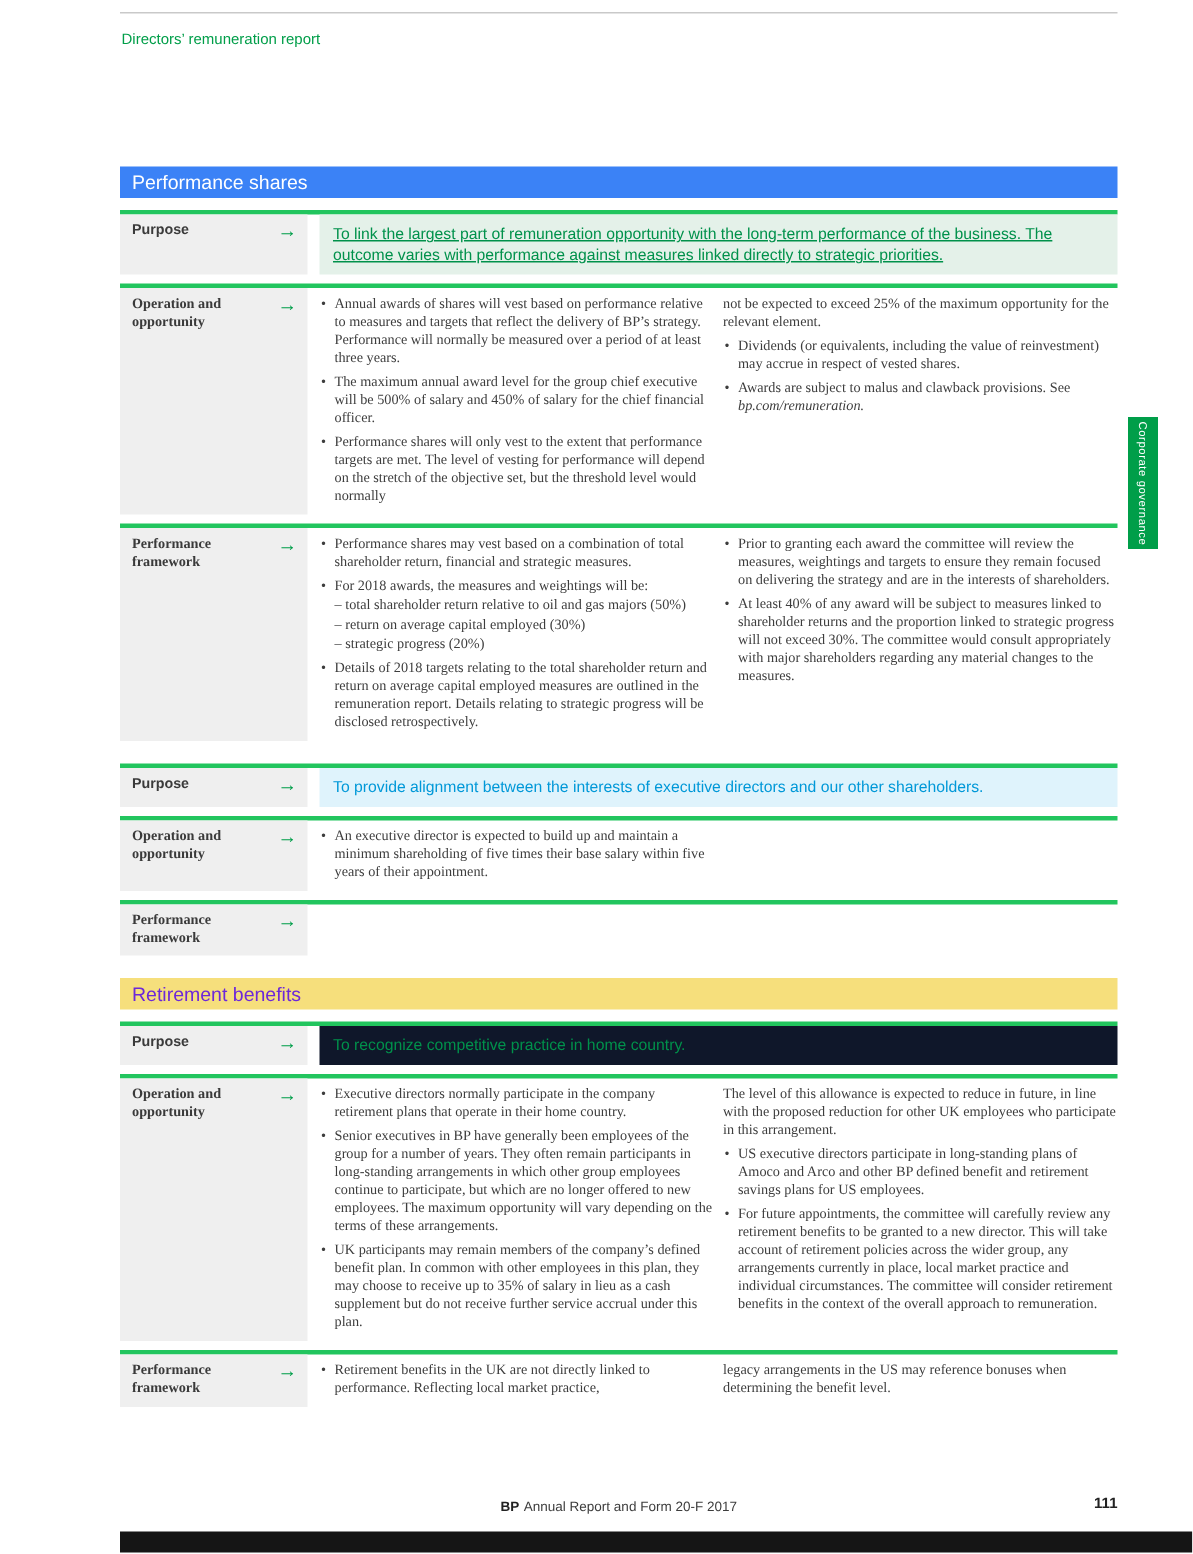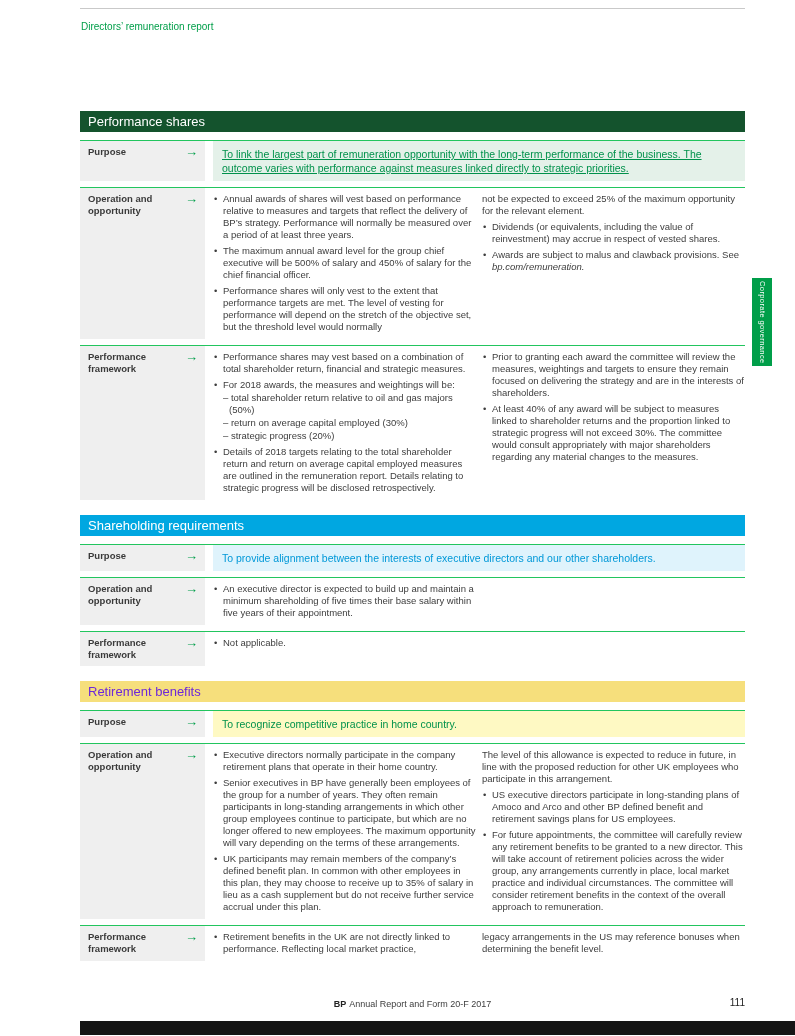--- a/index.html
+++ b/index.html
@@ -11,53 +11,53 @@
     font-family: "Liberation Sans", "DejaVu Sans", sans-serif;
     color: #3d3d3d;
     overflow: hidden;
   }
   .top-rule { position:absolute; left:80px; top:8px; width:665px; height:1px; background:#c9c9c9; }
   .report-title { position:absolute; left:81px; top:21px; font-size:10px; color:#009E49; }
 
   .content { position:absolute; left:80px; top:111px; width:665px; }
   .section { margin-bottom:15px; }
   .banner { height:21px; line-height:21px; padding-left:8px; font-size:13px; color:#ffffff; margin-bottom:8px; }
-  .banner.green  { background:#14532d; }
+  .banner.green  { background:#3b82f6; }
   .banner.blue   { background:#00A7E1; }
   .banner.yellow { background:#F6DF7C; color:#6d28d9; }
 
-  .row { display:flex; gap:8px; border-top:1px solid #22c55e; }
-  .row + .row { margin-top:6px; }
+  .row { display:flex; gap:8px; border-top:3px solid #22c55e; }
+  .row + .row { margin-top:6px;font-family:Liberation Serif, serif; }
   .label-box {
     flex:0 0 125px; background:#efefef;
     padding:5px 7px 5px 8px;
     display:flex; justify-content:space-between; align-items:flex-start;
   }
   .label-text { font-weight:bold; font-size:9.5px; line-height:12px; color:#3a3a3a; max-width:82px; }
   .arrow { color:#009E49; font-size:13px; line-height:12px; }
 
   .row-content { flex:1; min-width:0; }
   .purpose-box { padding:6px 9px; font-size:10.5px; line-height:14px; }
   .purpose-box.green  { background:#E4F1E9; color:#00914B;text-decoration:underline; }
   .purpose-box.blue   { background:#DFF3FC; color:#0098D8; }
-  .purpose-box.yellow { background:#fef9c3; color:#00914B; }
+  .purpose-box.yellow { background:#0f172a; color:#00914B; }
 
   .cols { display:flex; gap:6px; padding:5px 0 6px 0; }
   .col { flex:1; min-width:0; font-size:9.5px; line-height:12px; }
   .para { position:relative; margin-bottom:4px; }
   .para:last-child { margin-bottom:0; }
   .bullet { padding-left:10px; }
   .bullet::before { content:"\2022"; position:absolute; left:1px; top:0; }
   .dash { padding-left:16px; text-indent:-6px; margin-bottom:1px; }
   .italic { font-style:italic; }
 
   .footer-center { position:absolute; top:999px; left:80px; width:665px; text-align:center; font-size:9px; color:#3d3d3d; }
   .footer-brand { font-weight:bold; color:#222; }
   .footer-title { margin-left:3px; }
-  .page-number { position:absolute; top:997px; right:50px; font-size:10px; font-weight:normal; color:#222;text-align:center; }
+  .page-number { position:absolute; top:997px; right:50px; font-size:10px; font-weight:bold; color:#222;text-align:center; }
   .bottom-bar { position:absolute; left:80px; right:0; top:1021px; height:14px; background:#151515; }
 
   .side-tab {
     position:absolute; left:752px; top:278px; width:20px; height:88px;
     background:#009E49; color:#ffffff;
     writing-mode:vertical-rl;
     font-size:7.5px; letter-spacing:0.4px;
     display:flex; align-items:center; justify-content:center;
   }
 </style>
@@ -123,21 +123,20 @@
             <div class="col">
               <p class="para bullet">Prior to granting each award the committee will review the measures, weightings and targets to ensure they remain focused on delivering the strategy and are in the interests of shareholders.</p>
               <p class="para bullet">At least 40% of any award will be subject to measures linked to shareholder returns and the proportion linked to strategic progress will not exceed 30%. The committee would consult appropriately with major shareholders regarding any material changes to the measures.</p>
             </div>
           </div>
         </div>
       </div>
     </section>
 
     <section class="section">
-      <div class="banner blue">Shareholding requirements</div>
 
       <div class="row">
         <div class="label-box">
           <span class="label-text">Purpose</span>
           <span class="arrow">→</span>
         </div>
         <div class="row-content">
           <div class="purpose-box blue">To provide alignment between the interests of executive directors and our other shareholders.</div>
         </div>
       </div>
@@ -154,28 +153,20 @@
             </div>
             <div class="col"></div>
           </div>
         </div>
       </div>
 
       <div class="row">
         <div class="label-box">
           <span class="label-text">Performance framework</span>
           <span class="arrow">→</span>
-        </div>
-        <div class="row-content">
-          <div class="cols">
-            <div class="col">
-              <p class="para bullet">Not applicable.</p>
-            </div>
-            <div class="col"></div>
-          </div>
         </div>
       </div>
     </section>
 
     <section class="section">
       <div class="banner yellow">Retirement benefits</div>
 
       <div class="row">
         <div class="label-box">
           <span class="label-text">Purpose</span>

